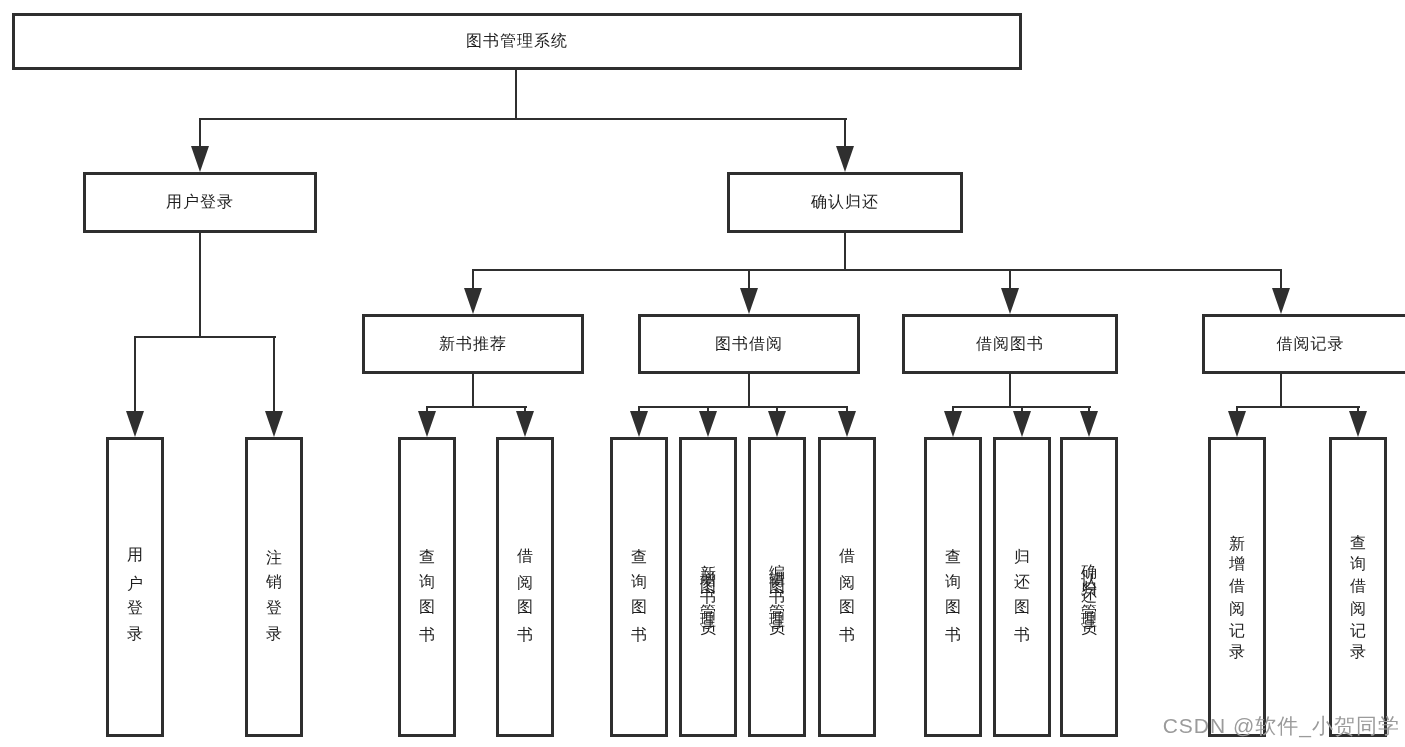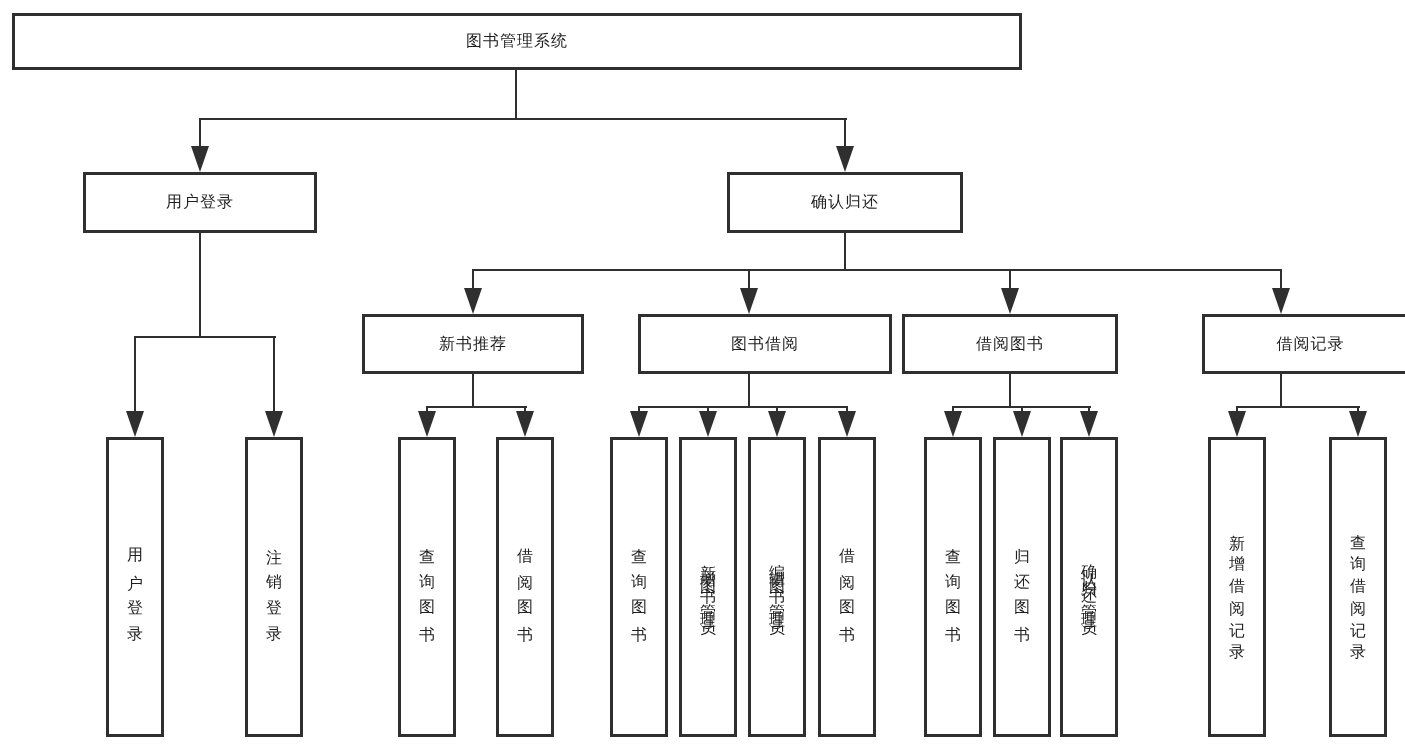--- a/index.html
+++ b/index.html
@@ -85,21 +85,21 @@
   <div class="vline" style="left:1009px;top:269px;height:21px;"></div>
   <div class="vline" style="left:1280px;top:269px;height:21px;"></div>
   <div class="arrow" style="left:464px;top:288px;"></div>
   <div class="arrow" style="left:740px;top:288px;"></div>
   <div class="arrow" style="left:1001px;top:288px;"></div>
   <div class="arrow" style="left:1272px;top:288px;"></div>
 
   <div class="box" style="left:362px;top:314px;width:222px;height:60px;">
     <span>新书推荐</span>
   </div>
-  <div class="box" style="left:638px;top:314px;width:254px;height:60px;">
+  <div class="box" style="left:638px;top:314px;width:222px;height:60px;">
     <span>图书借阅</span>
   </div>
   <div class="box" style="left:902px;top:314px;width:216px;height:60px;">
     <span>借阅图书</span>
   </div>
   <div class="box" style="left:1173px;top:314px;width:217px;height:60px;margin-left:29px;">
     <span>借阅记录</span>
   </div>
 
   <div class="vline" style="left:472px;top:374px;height:32px;"></div>
@@ -173,14 +173,15 @@
     <span>确认归还（管理员）</span>
   </div>
 
   <div class="box leaf mid" style="left:1208px;top:437px;width:58px;height:300px;">
     <span>新增借阅记录</span>
   </div>
   <div class="box leaf mid" style="left:1329px;top:437px;width:58px;height:300px;">
     <span>查询借阅记录</span>
   </div>
 
+  <div class="watermark">CSDN @软件_小贺同学</div>
 
 </div>
 
 </body></html>

